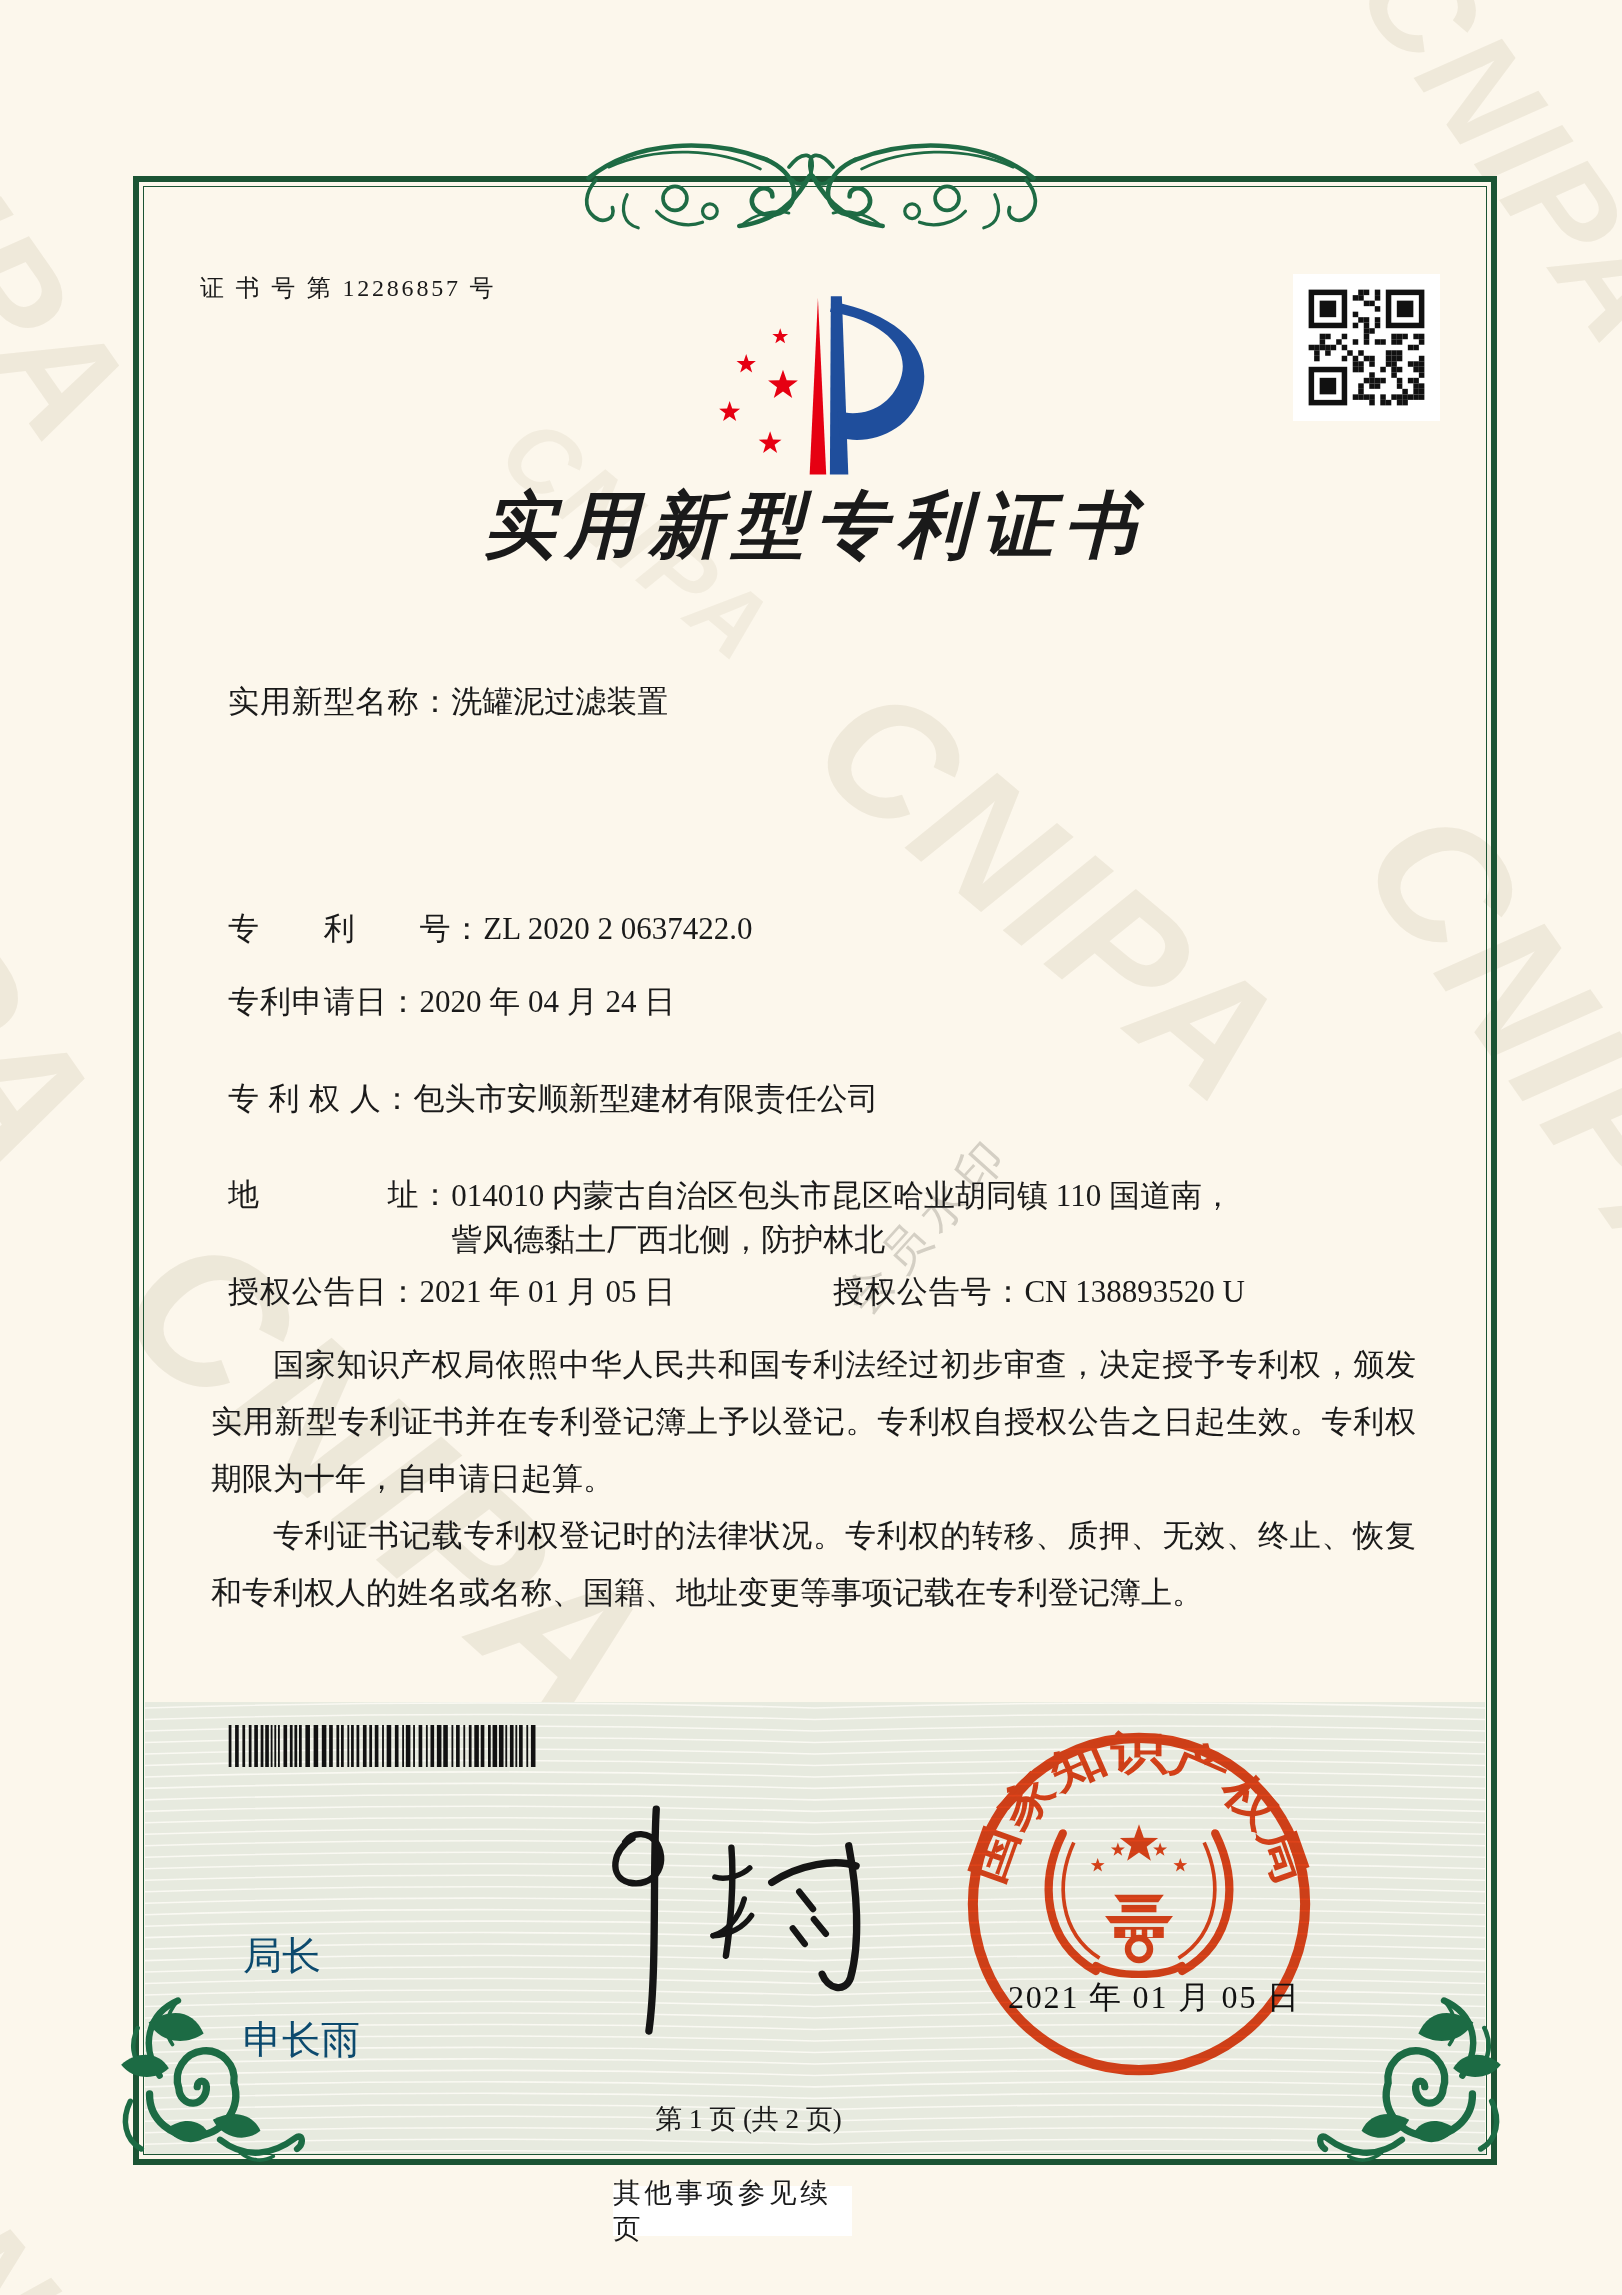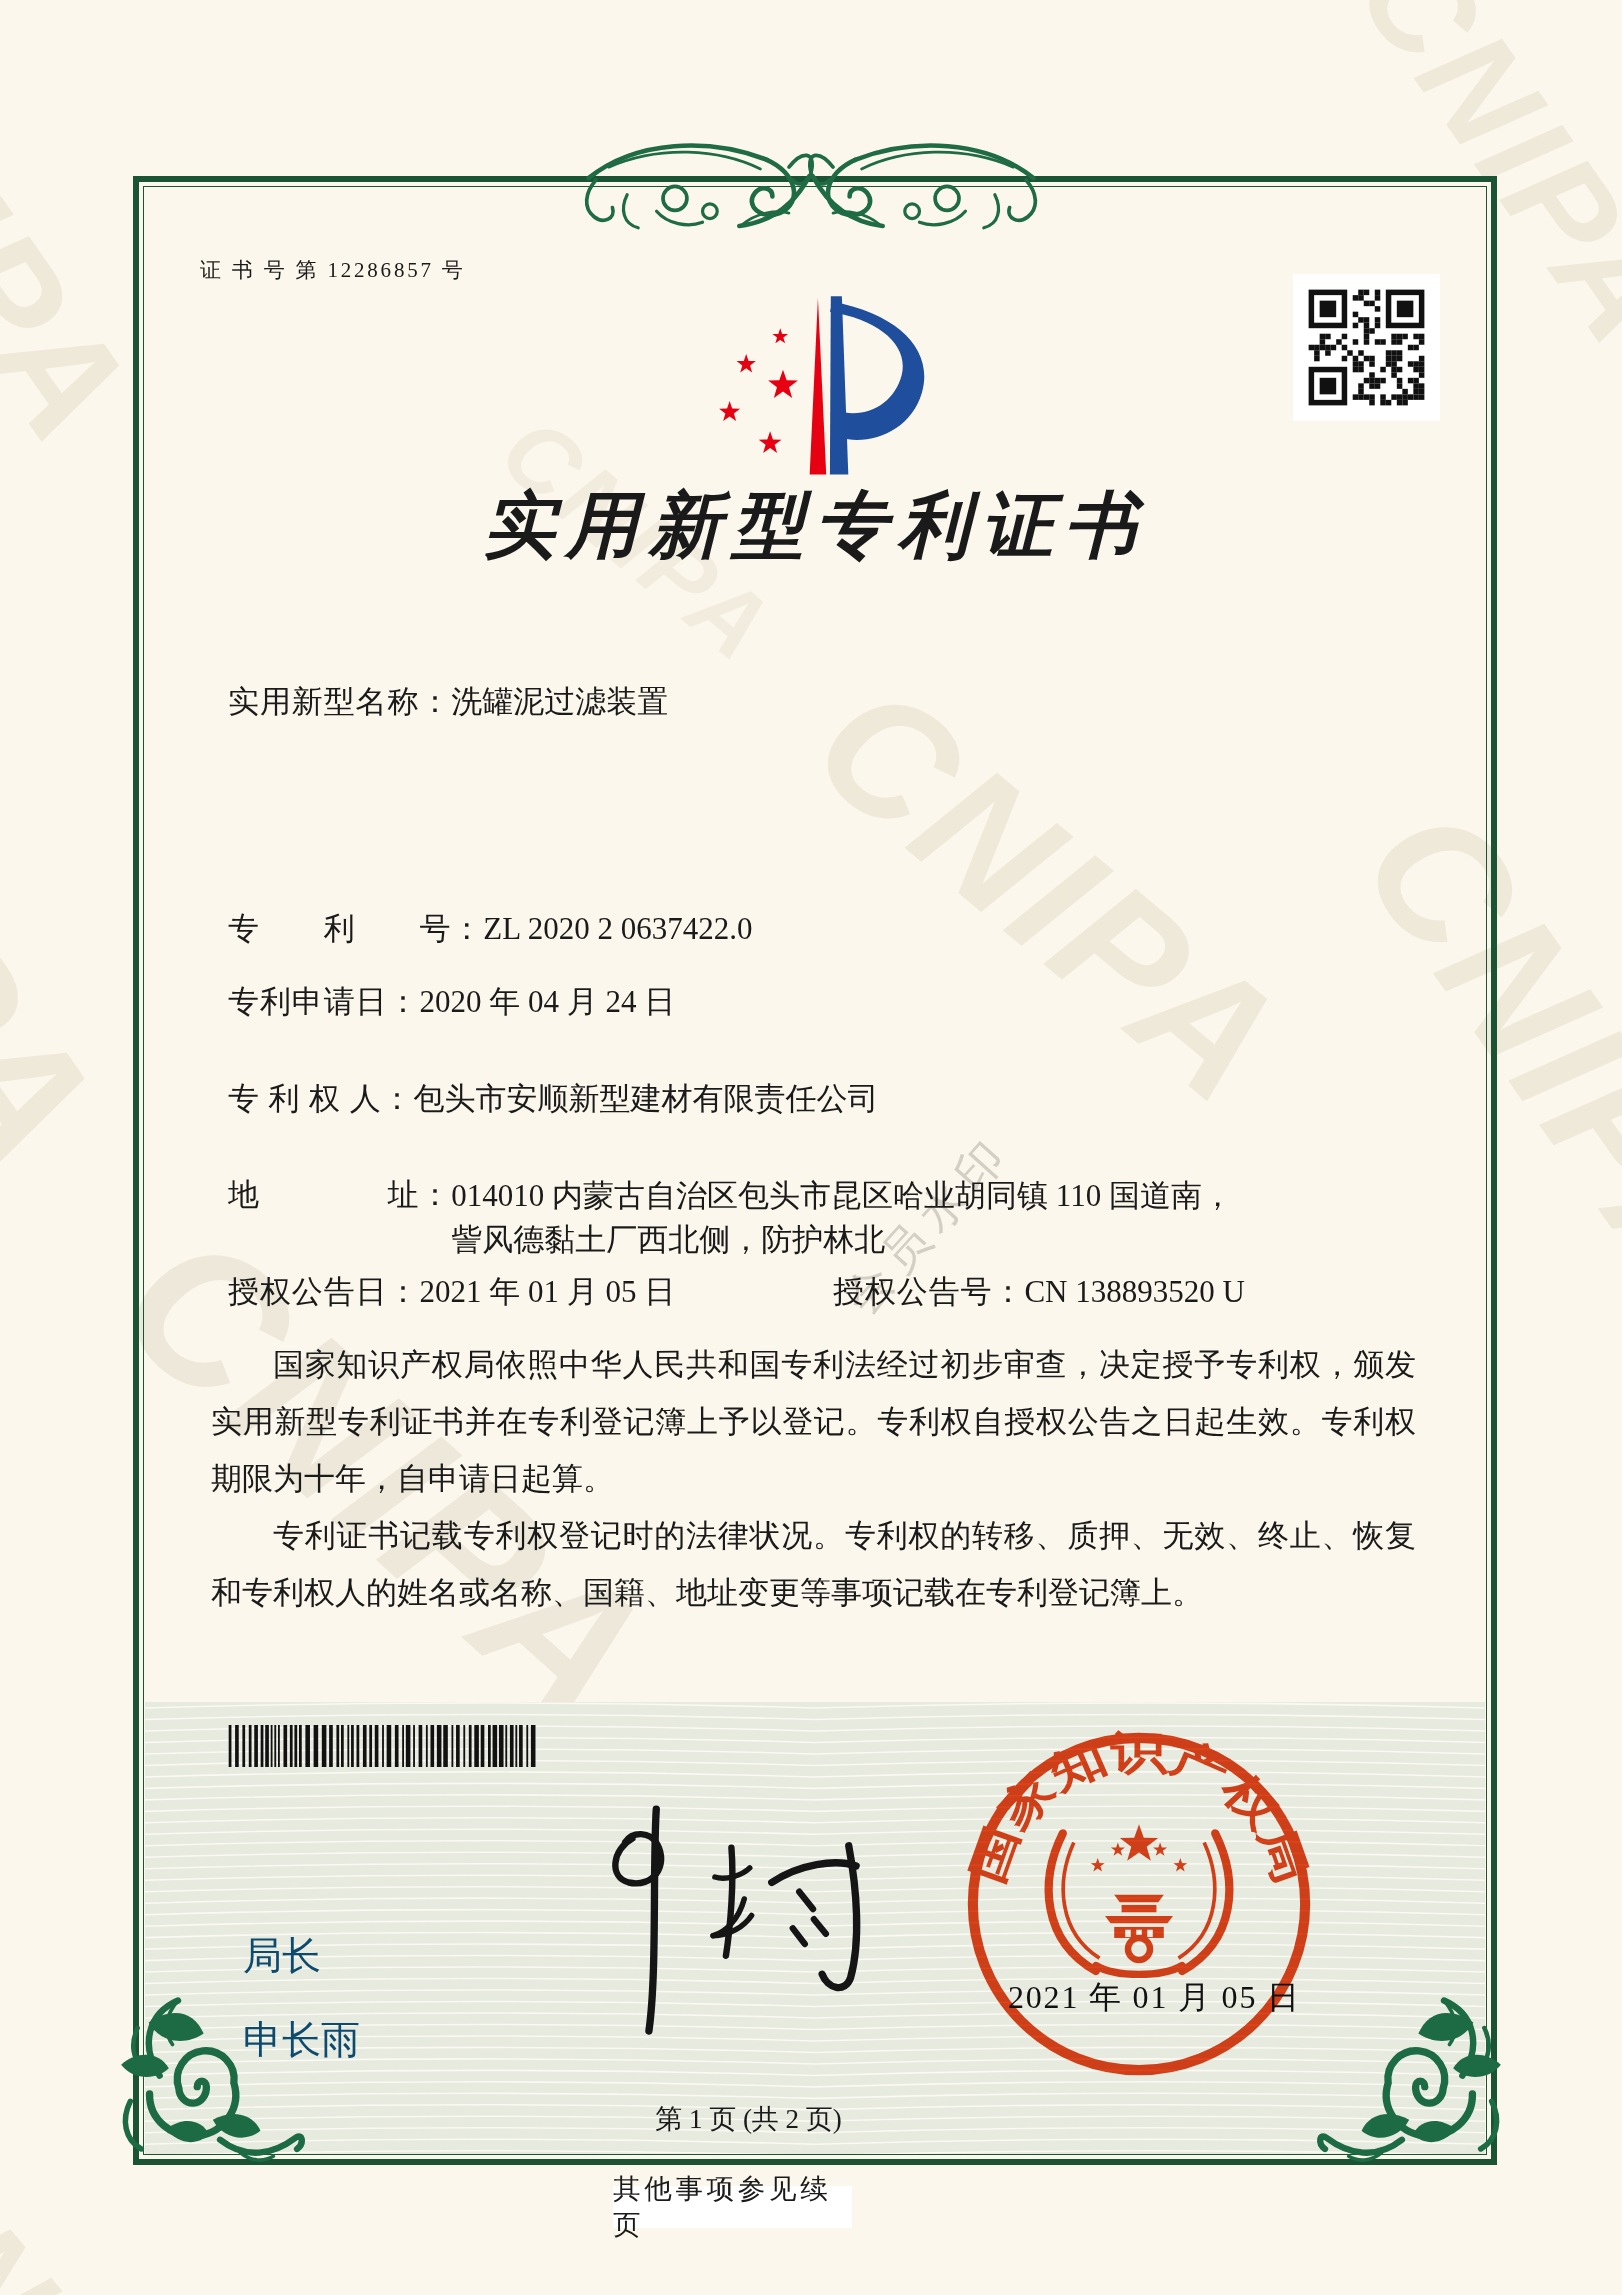--- a/index.html
+++ b/index.html
@@ -10,21 +10,21 @@
       font-weight:bold;font-style:italic;letter-spacing:5.5px;white-space:nowrap;transform-origin:left top;pointer-events:none;}
   .wm-member{position:absolute;z-index:1;color:#b5b0a4;opacity:.55;font-size:46px;letter-spacing:9.2px;
       transform:rotate(-48deg);transform-origin:left top;pointer-events:none;}
   
   .frame{position:absolute;left:133px;top:176px;width:1364px;height:1989px;border:6.4px solid #1b5434;
          box-sizing:border-box;z-index:3;}
   .frame-inner{position:absolute;inset:3.7px;border:1.8px solid #1b5434;}
   
   .band{position:absolute;left:145px;top:1702px;width:1340px;height:452px;z-index:2;}
   
-  .certno{position:absolute;left:200px;top:256px;font-size:21px;letter-spacing:2.8px;z-index:4;}
+  .certno{position:absolute;left:200px;top:272px;font-size:24px;letter-spacing:2.8px;z-index:4;}
   .title{position:absolute;left:133px;top:478px;width:1364px;text-align:center;font-size:72px;font-weight:bold;
          letter-spacing:11px;z-index:4;font-style:italic;}
   .logo{position:absolute;left:691px;top:263px;z-index:4;}
   .qr{position:absolute;left:1293px;top:274px;width:147px;height:147px;background:#fff;z-index:4;}
   
   .row{position:absolute;left:228px;font-size:31px;z-index:4;white-space:nowrap;}
   .row .lbl{letter-spacing:0.9px;}
   .addr-val{display:inline-block;vertical-align:top;}
   .addr-val div{line-height:44px;}
   .grant-right{position:absolute;left:605px;top:0;}
@@ -34,21 +34,21 @@
   .paras p{margin:0;text-indent:2em;}
   
   .barcode{position:absolute;left:228px;top:1725px;z-index:4;}
   .signoff{position:absolute;left:243px;top:1914px;z-index:4;font-family:"Liberation Sans","DejaVu Sans",sans-serif;
            font-size:39px;line-height:84px;color:#0c4a6e;}
   .signature{position:absolute;left:568px;top:1789px;z-index:4;}
   .seal{position:absolute;left:960px;top:1725px;z-index:5;mix-blend-mode:multiply;opacity:.95;}
   .seal-date{position:absolute;left:1008px;top:1976px;width:312px;font-size:32px;letter-spacing:1.8px;
              color:#111;z-index:6;white-space:nowrap;}
   .pageinfo{position:absolute;left:551px;top:2101px;width:395px;text-align:center;font-size:27px;z-index:4;}
-  .contbox{position:absolute;left:613px;top:2186px;width:239px;height:42px;background:#ffffff;z-index:4;
+  .contbox{position:absolute;left:613px;top:2186px;width:239px;height:50px;background:#ffffff;z-index:4;
            display:flex;align-items:center;justify-content:center;font-size:27.5px;letter-spacing:3.7px;}
   .orn{position:absolute;z-index:4;pointer-events:none;}
 </style>
 </head>
 <body>
 
 <div id="page">
 
   <span class="wm" style="left:-119px;top:-37px;font-size:156px;transform:rotate(55deg);">CNIPA</span>
   <span class="wm" style="left:1456px;top:-83px;font-size:138px;transform:rotate(55deg);">CNIPA</span>

